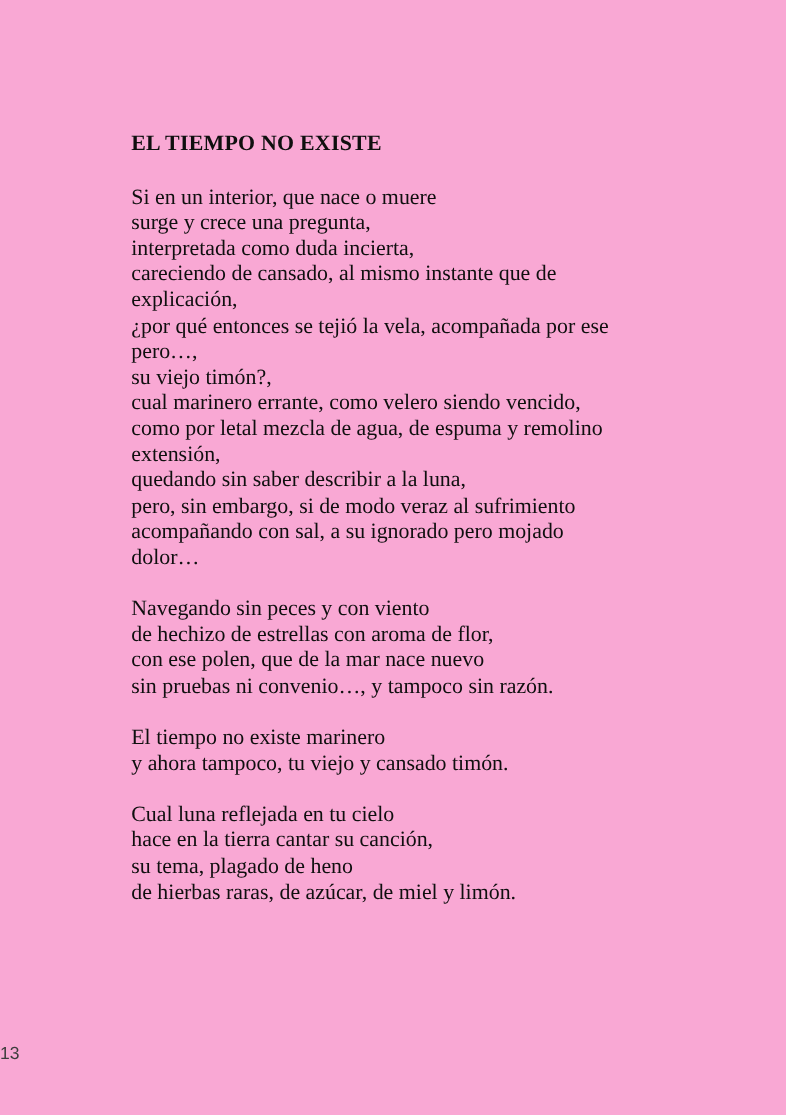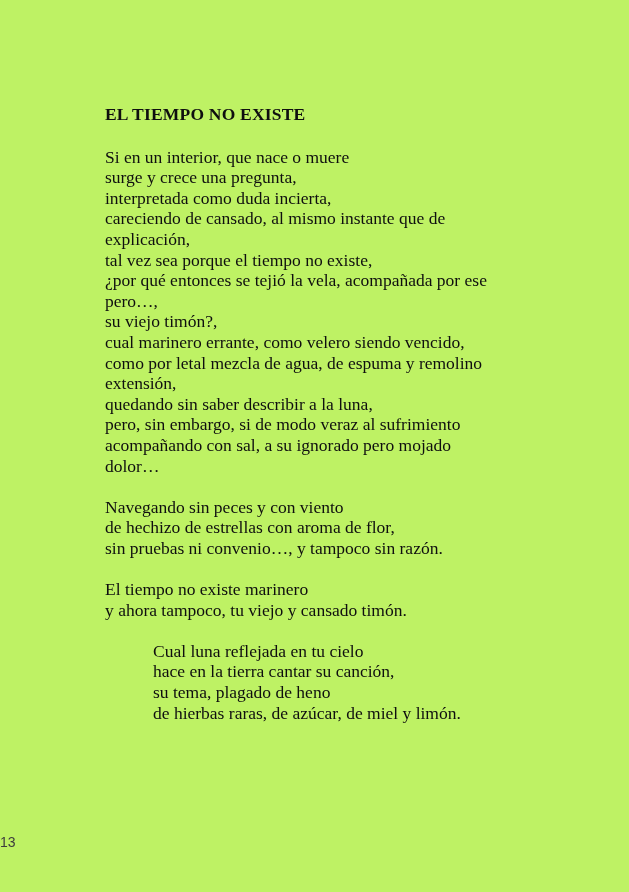--- a/index.html
+++ b/index.html
@@ -4,21 +4,21 @@
 <style>
   html, body {
     margin: 0;
     padding: 0;
     background: #ffffff;
   }
   .page {
     position: relative;
     width: 629px;
     height: 892px;
-    background: #bef264;
+    background: #f9a8d4;
     overflow: hidden;
     font-family: "Liberation Serif", serif;
     color: #0f0f0f;
   }
   .poem {
     position: absolute;
     left: 105px;
     top: 104px;
     width: 460px;
     font-size: 17.5px;
@@ -29,21 +29,20 @@
     font-size: 17.5px;
     line-height: 20.6px;
     font-weight: bold;
     letter-spacing: 0.2px;
   }
   .stanza {
     margin: 0 0 20.6px 0;
   }
   .stanza:last-child {
     margin-bottom: 0;
-    margin-left: 48px;
   }
   .line {
     white-space: nowrap;
   }
   .page-number {
     position: absolute;
     left: 0;
     right: 0;
     top: 834px;
     text-align: left;
@@ -58,35 +57,35 @@
 <div class="page">
   <div class="poem">
     <h1 class="poem-title">EL TIEMPO NO EXISTE</h1>
     <div class="stanzas">
         <div class="stanza">
           <div class="line">Si en un interior, que nace o muere</div>
           <div class="line">surge y crece una pregunta,</div>
           <div class="line">interpretada como duda incierta,</div>
           <div class="line">careciendo de cansado, al mismo instante que de</div>
           <div class="line">explicación,</div>
-          <div class="line">tal vez sea porque el tiempo no existe,</div>
           <div class="line">¿por qué entonces se tejió la vela, acompañada por ese</div>
           <div class="line">pero…,</div>
           <div class="line">su viejo timón?,</div>
           <div class="line">cual marinero errante, como velero siendo vencido,</div>
           <div class="line">como por letal mezcla de agua, de espuma y remolino</div>
           <div class="line">extensión,</div>
           <div class="line">quedando sin saber describir a la luna,</div>
           <div class="line">pero, sin embargo, si de modo veraz al sufrimiento</div>
           <div class="line">acompañando con sal, a su ignorado pero mojado</div>
           <div class="line">dolor…</div>
         </div>
         <div class="stanza">
           <div class="line">Navegando sin peces y con viento</div>
           <div class="line">de hechizo de estrellas con aroma de flor,</div>
+          <div class="line">con ese polen, que de la mar nace nuevo</div>
           <div class="line">sin pruebas ni convenio…, y tampoco sin razón.</div>
         </div>
         <div class="stanza">
           <div class="line">El tiempo no existe marinero</div>
           <div class="line">y ahora tampoco, tu viejo y cansado timón.</div>
         </div>
         <div class="stanza">
           <div class="line">Cual luna reflejada en tu cielo</div>
           <div class="line">hace en la tierra cantar su canción,</div>
           <div class="line">su tema, plagado de heno</div>

